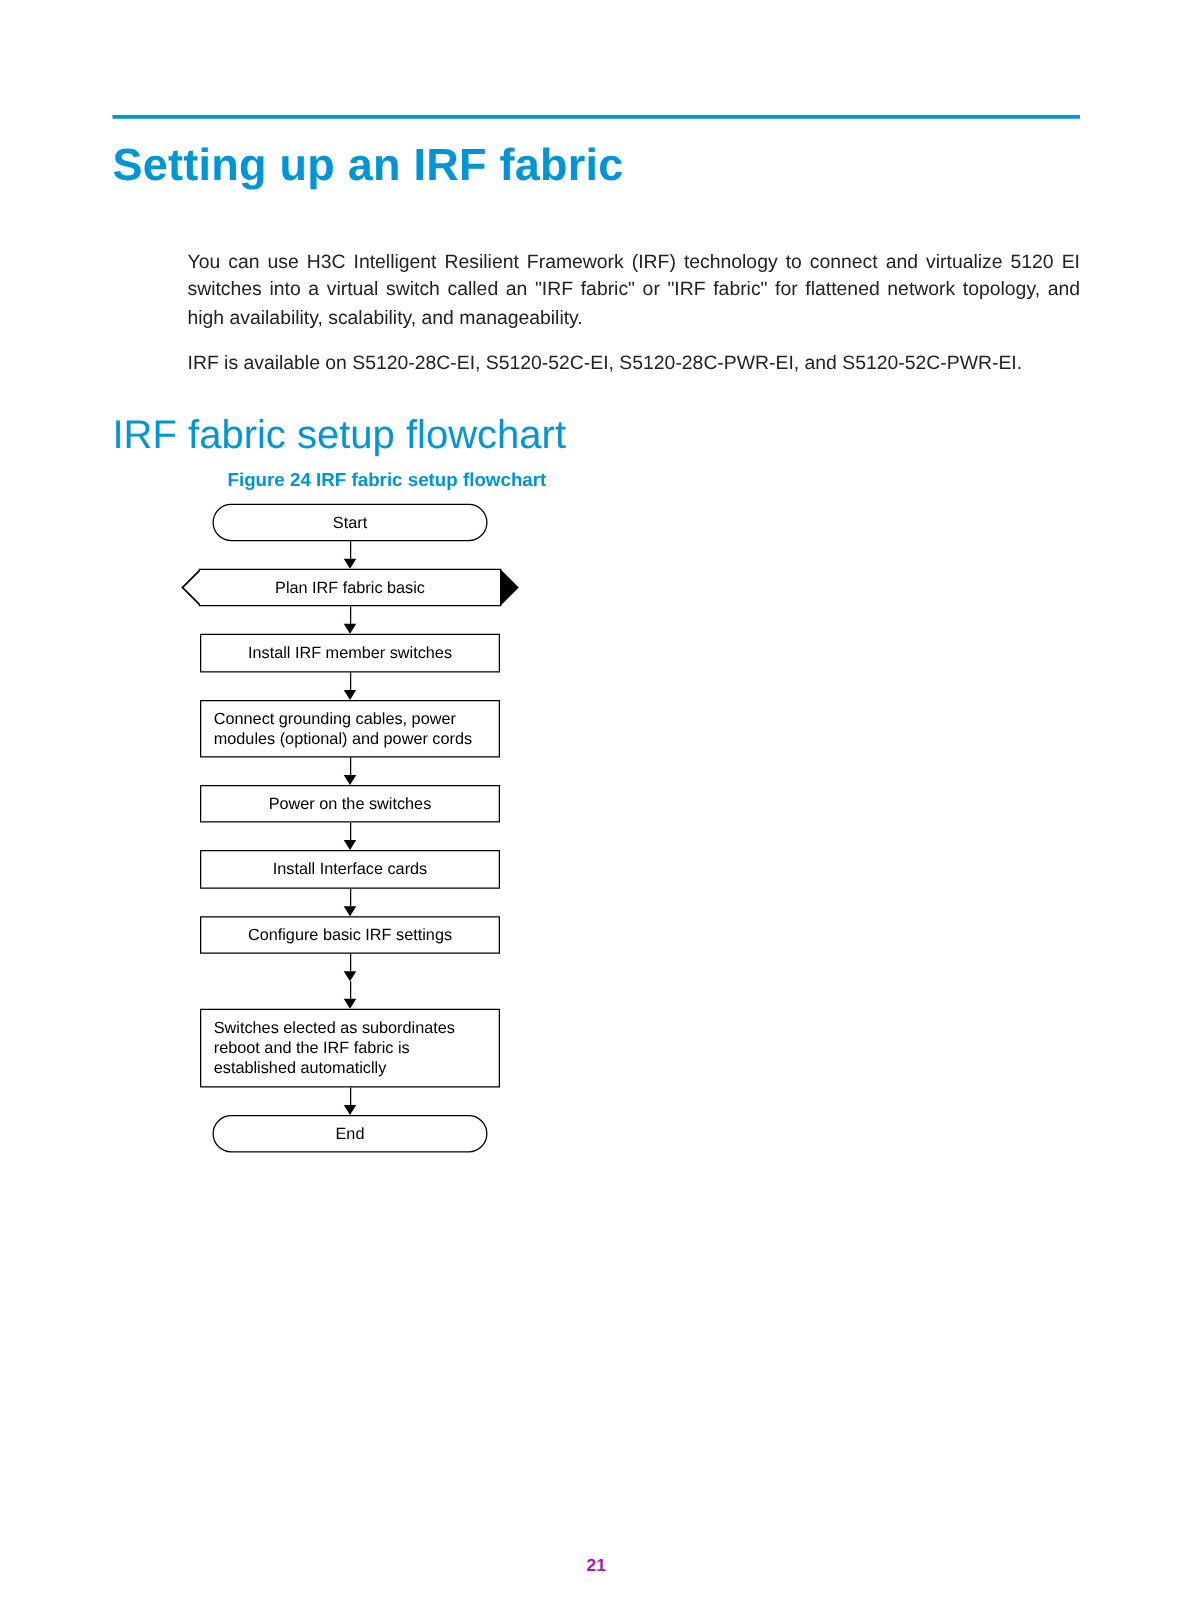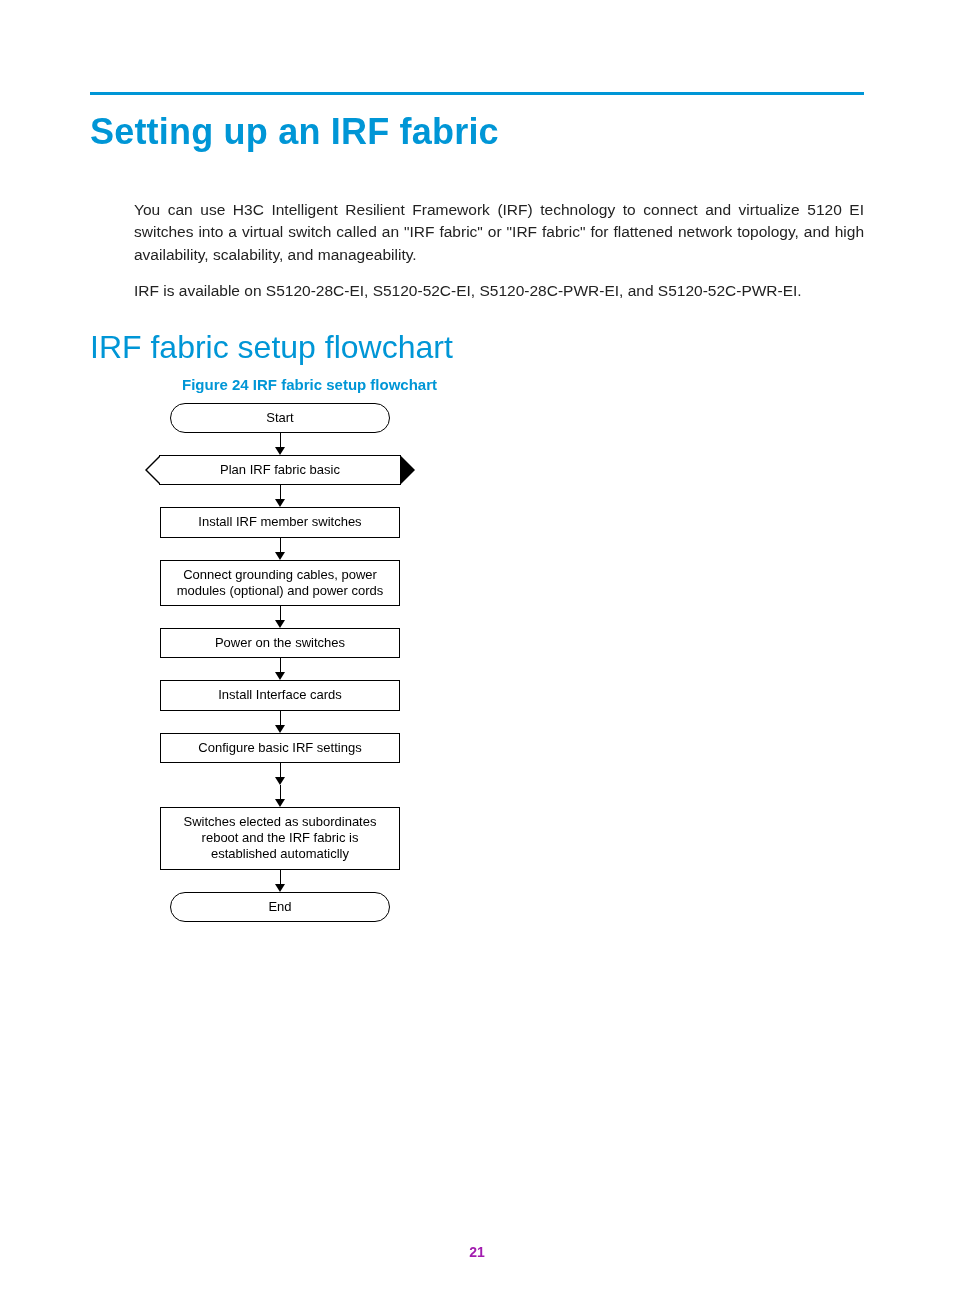--- a/index.html
+++ b/index.html
@@ -23,21 +23,21 @@
     margin: 0 0 16px 0;
   }
   .h1 {
     color: #0096d6;
     font-weight: 600;
     font-size: 36px;
     margin: 4px 0 46px 0;
     letter-spacing: 0.2px;
   }
   .body-text {
-    margin-left: 44px;
+    margin-left: 60px;
     font-size: 15.5px;
     line-height: 1.45;
     color: #222;
     font-weight: 300;
   }
   .body-text p {
     margin: 0 0 14px 0;
     text-align: justify;
   }
   .h2 {
@@ -61,21 +61,21 @@
     align-items: center;
   }
   .flow-node {
     width: 240px;
     min-height: 30px;
     box-sizing: border-box;
     border: 1px solid #000;
     background: #fff;
     font-size: 13px;
     font-family: Arial, sans-serif;
-    text-align: center;
+    text-align: left;
     display: flex;
     align-items: center;
     justify-content: center;
     padding: 6px 10px;
     line-height: 1.25;
   }
   .flow-terminal {
     border-radius: 16px;
     width: 220px;
   }

